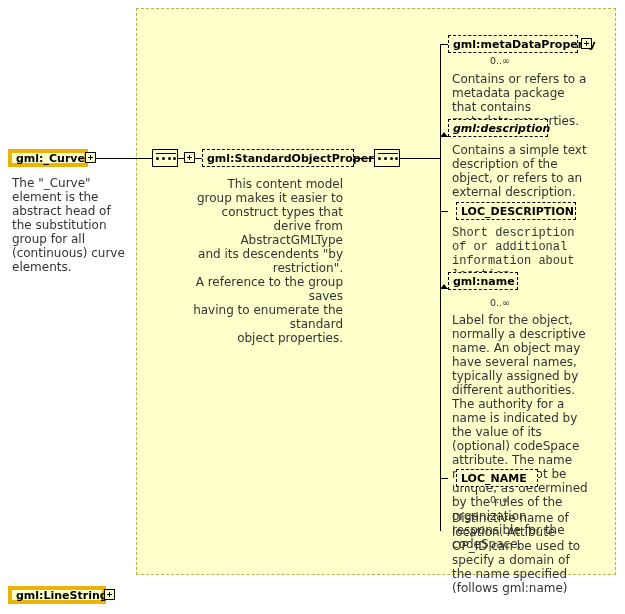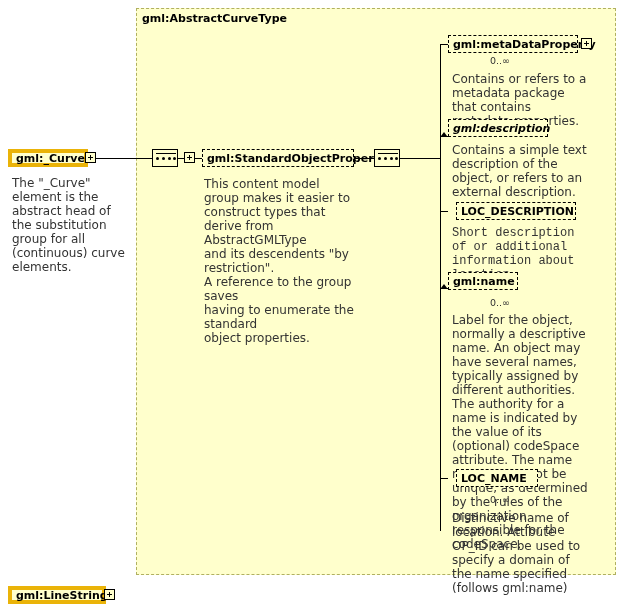--- a/index.html
+++ b/index.html
@@ -112,21 +112,20 @@
     border-right:3px solid transparent;
     border-bottom:4px solid #000;
   }
 </style>
 </head>
 <body>
 
 <div class="canvas">
 
   <div class="group-box" style="left:136px; top:8px; width:478px; height:565px;"></div>
-  <div class="group-title" style="left:142px; top:12px;">gml:AbstractCurveType</div>
 
   <div class="el solid" style="left:8px; top:149px; width:80px;">
     <span>gml:_Curve</span>
   </div>
   <div class="plus" style="left:85px; top:152px;"></div>
   <div class="ann" style="left:12px; top:176px; width:118px;">The "_Curve" element is the abstract head of the substitution group for all (continuous) curve elements.</div>
 
   <div class="hline" style="left:96px; top:158px; width:56px;"></div>
 
   <div class="seq" style="left:152px; top:149px;">
@@ -138,21 +137,21 @@
         <i></i>
       </span>
   </div>
 
   <div class="hline" style="left:178px; top:158px; width:24px;"></div>
   <div class="plus" style="left:184px; top:152px;"></div>
 
   <div class="el dashed" style="left:202px; top:149px; width:152px;">
     <span>gml:StandardObjectProperties</span>
   </div>
-  <div class="ann" style="left:204px; top:177px; width:150px; text-align:left;">This content model group makes it easier to construct types that
+  <div class="ann" style="left:193px; top:177px; width:150px; text-align:right;">This content model group makes it easier to construct types that
     derive from AbstractGMLType
 and its descendents "by restriction".
     A reference to the group saves
 having to enumerate the standard
 object properties.</div>
 
   <div class="hline" style="left:354px; top:158px; width:20px;"></div>
 
   <div class="seq" style="left:374px; top:149px;">
     <span class="bar"></span>

